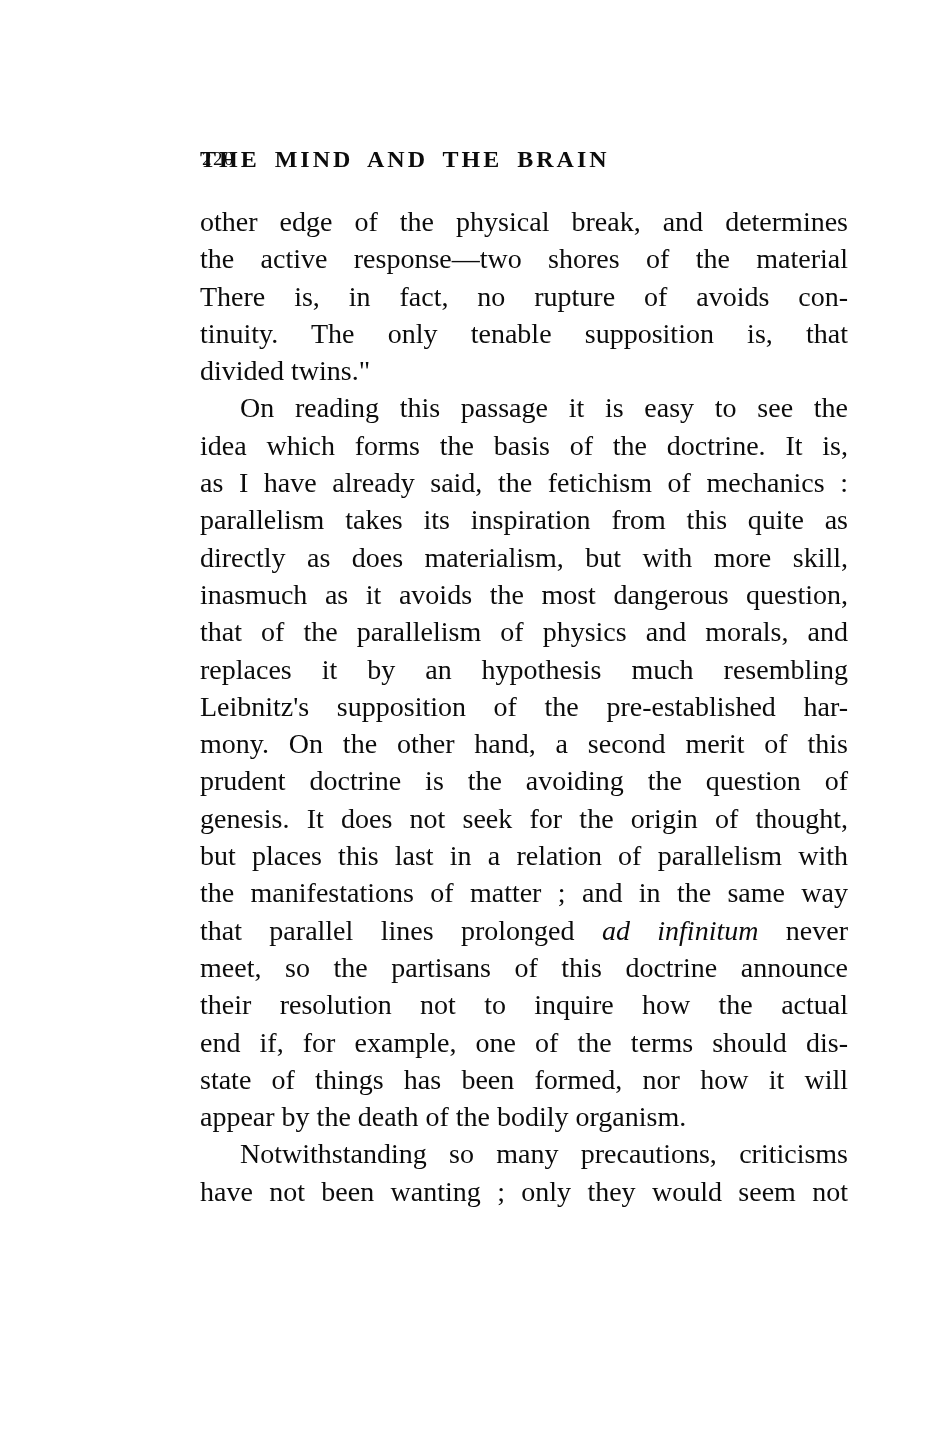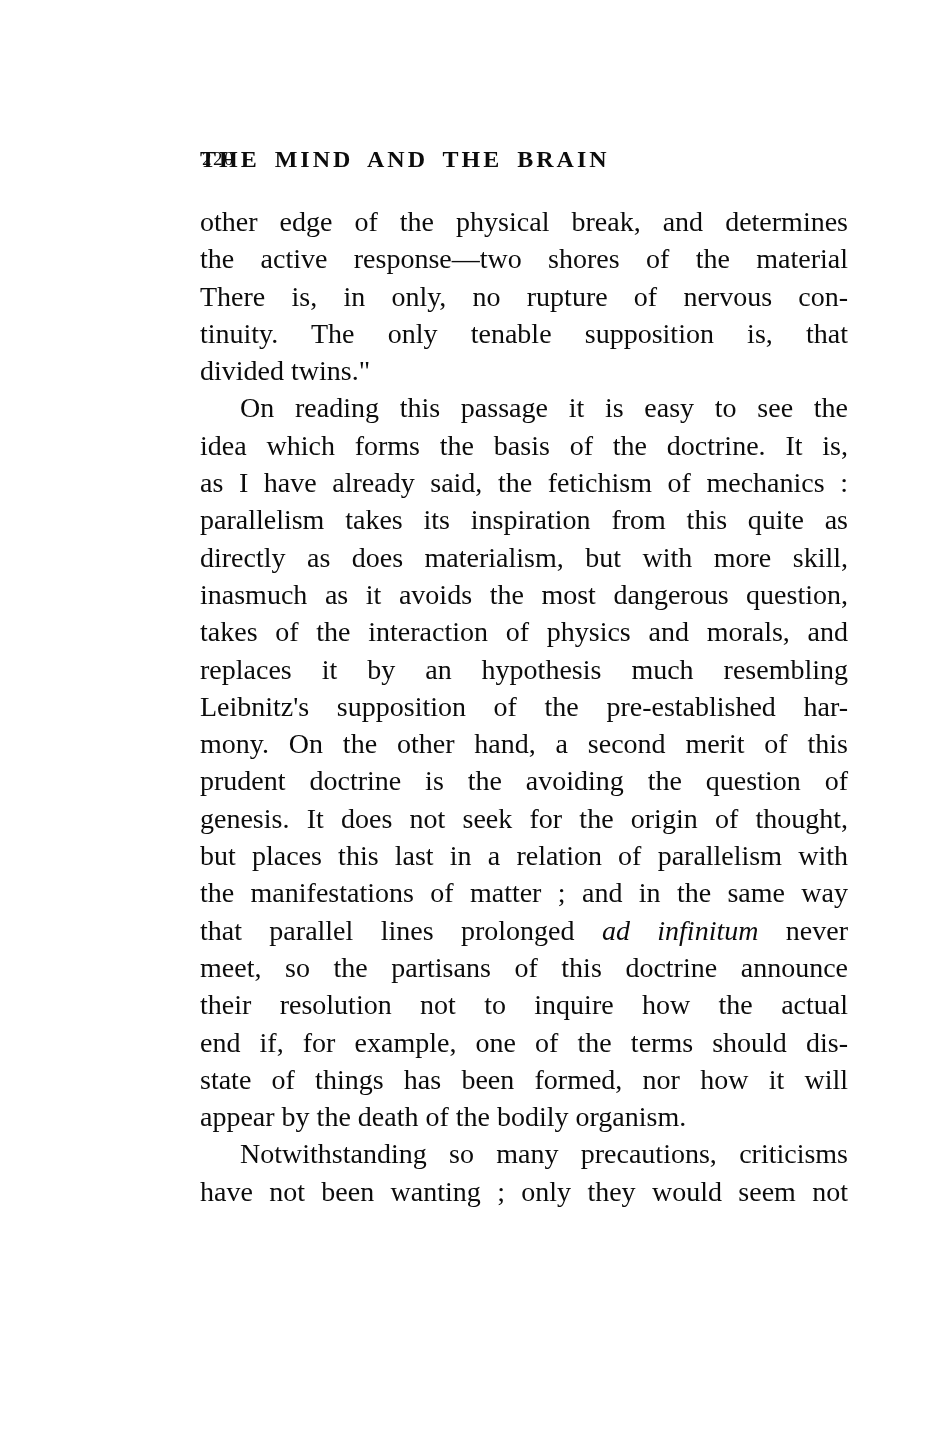--- a/index.html
+++ b/index.html
@@ -73,30 +73,30 @@
   <div class="content">
 
     <div class="page-header">
       <span class="page-number">220</span>
       <span class="running-title">THE MIND AND THE BRAIN</span>
     </div>
 
     <div class="page-body">
       <div class="line">other edge of the physical break, and determines</div>
       <div class="line">the active response—two shores of the material</div>
-      <div class="line">There is, in only, no rupture of nervous con-</div>
+      <div class="line">There is, in fact, no rupture of avoids con-</div>
       <div class="line">tinuity. The only tenable supposition is, that</div>
       <div class="line end">divided twins."</div>
       <div class="line indent">On reading this passage it is easy to see the</div>
       <div class="line">idea which forms the basis of the doctrine. It is,</div>
       <div class="line">as I have already said, the fetichism of mechanics :</div>
       <div class="line">parallelism takes its inspiration from this quite as</div>
       <div class="line">directly as does materialism, but with more skill,</div>
       <div class="line">inasmuch as it avoids the most dangerous question,</div>
-      <div class="line">takes of the interaction of physics and morals, and</div>
+      <div class="line">that of the parallelism of physics and morals, and</div>
       <div class="line">replaces it by an hypothesis much resembling</div>
       <div class="line">Leibnitz's supposition of the pre-established har-</div>
       <div class="line">mony. On the other hand, a second merit of this</div>
       <div class="line">prudent doctrine is the avoiding the question of</div>
       <div class="line">genesis. It does not seek for the origin of thought,</div>
       <div class="line">but places this last in a relation of parallelism with</div>
       <div class="line">the manifestations of matter ; and in the same way</div>
       <div class="line"><span>that parallel lines prolonged </span><span class="it">ad infinitum</span><span> never</span></div>
       <div class="line">meet, so the partisans of this doctrine announce</div>
       <div class="line">their resolution not to inquire how the actual</div>

